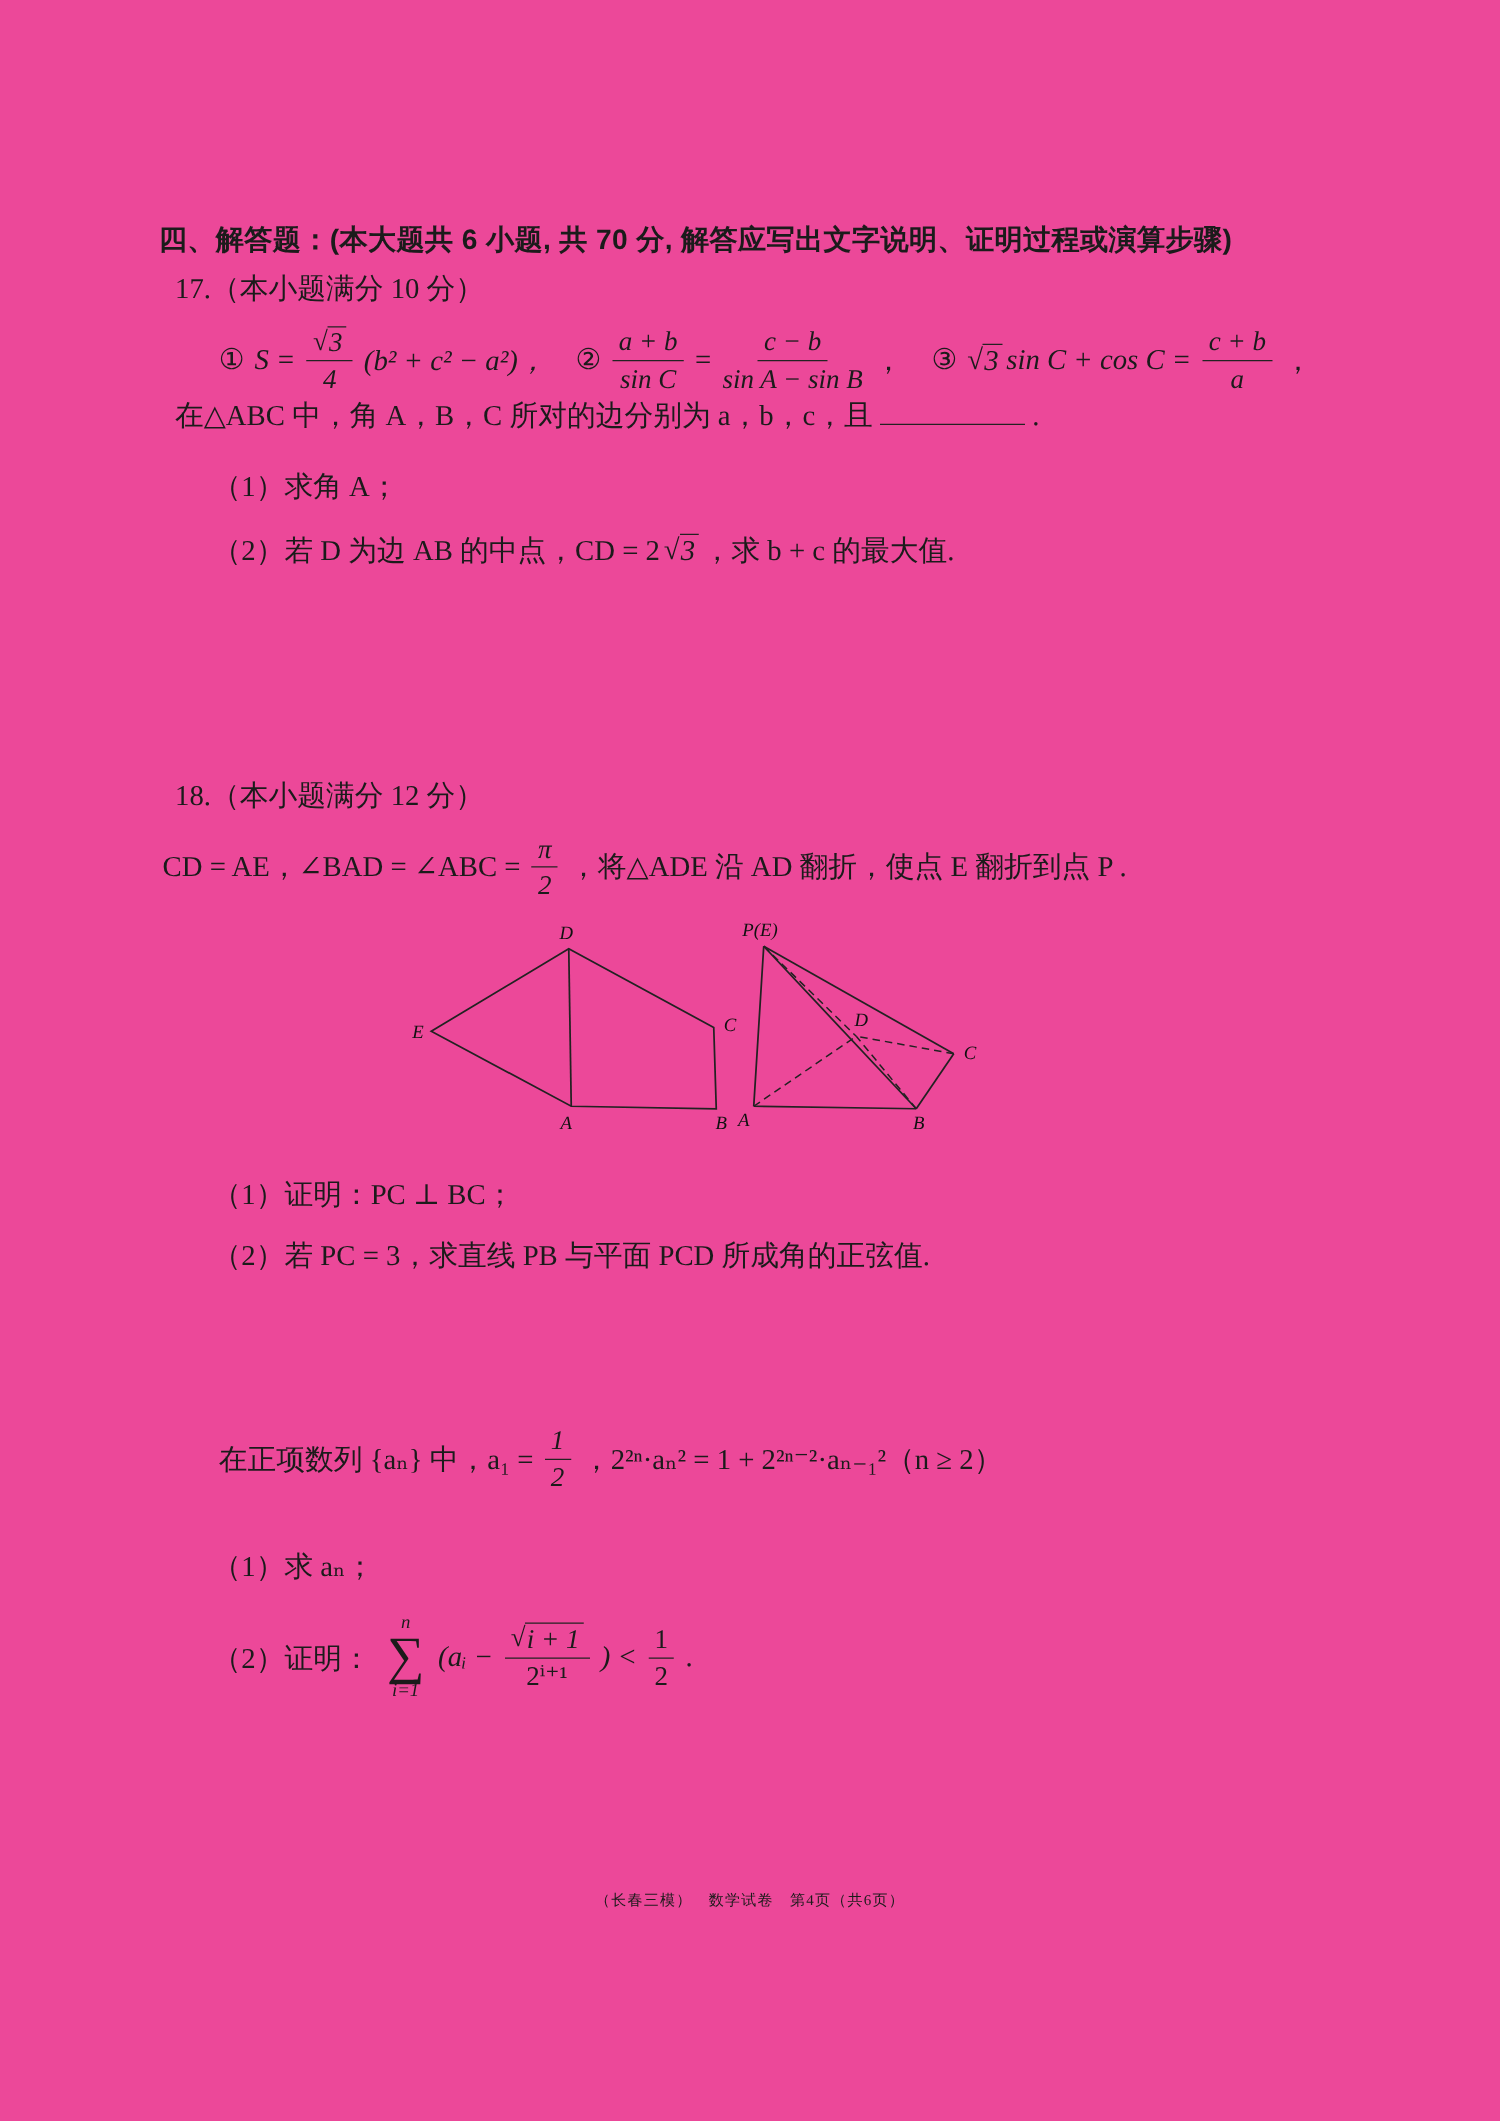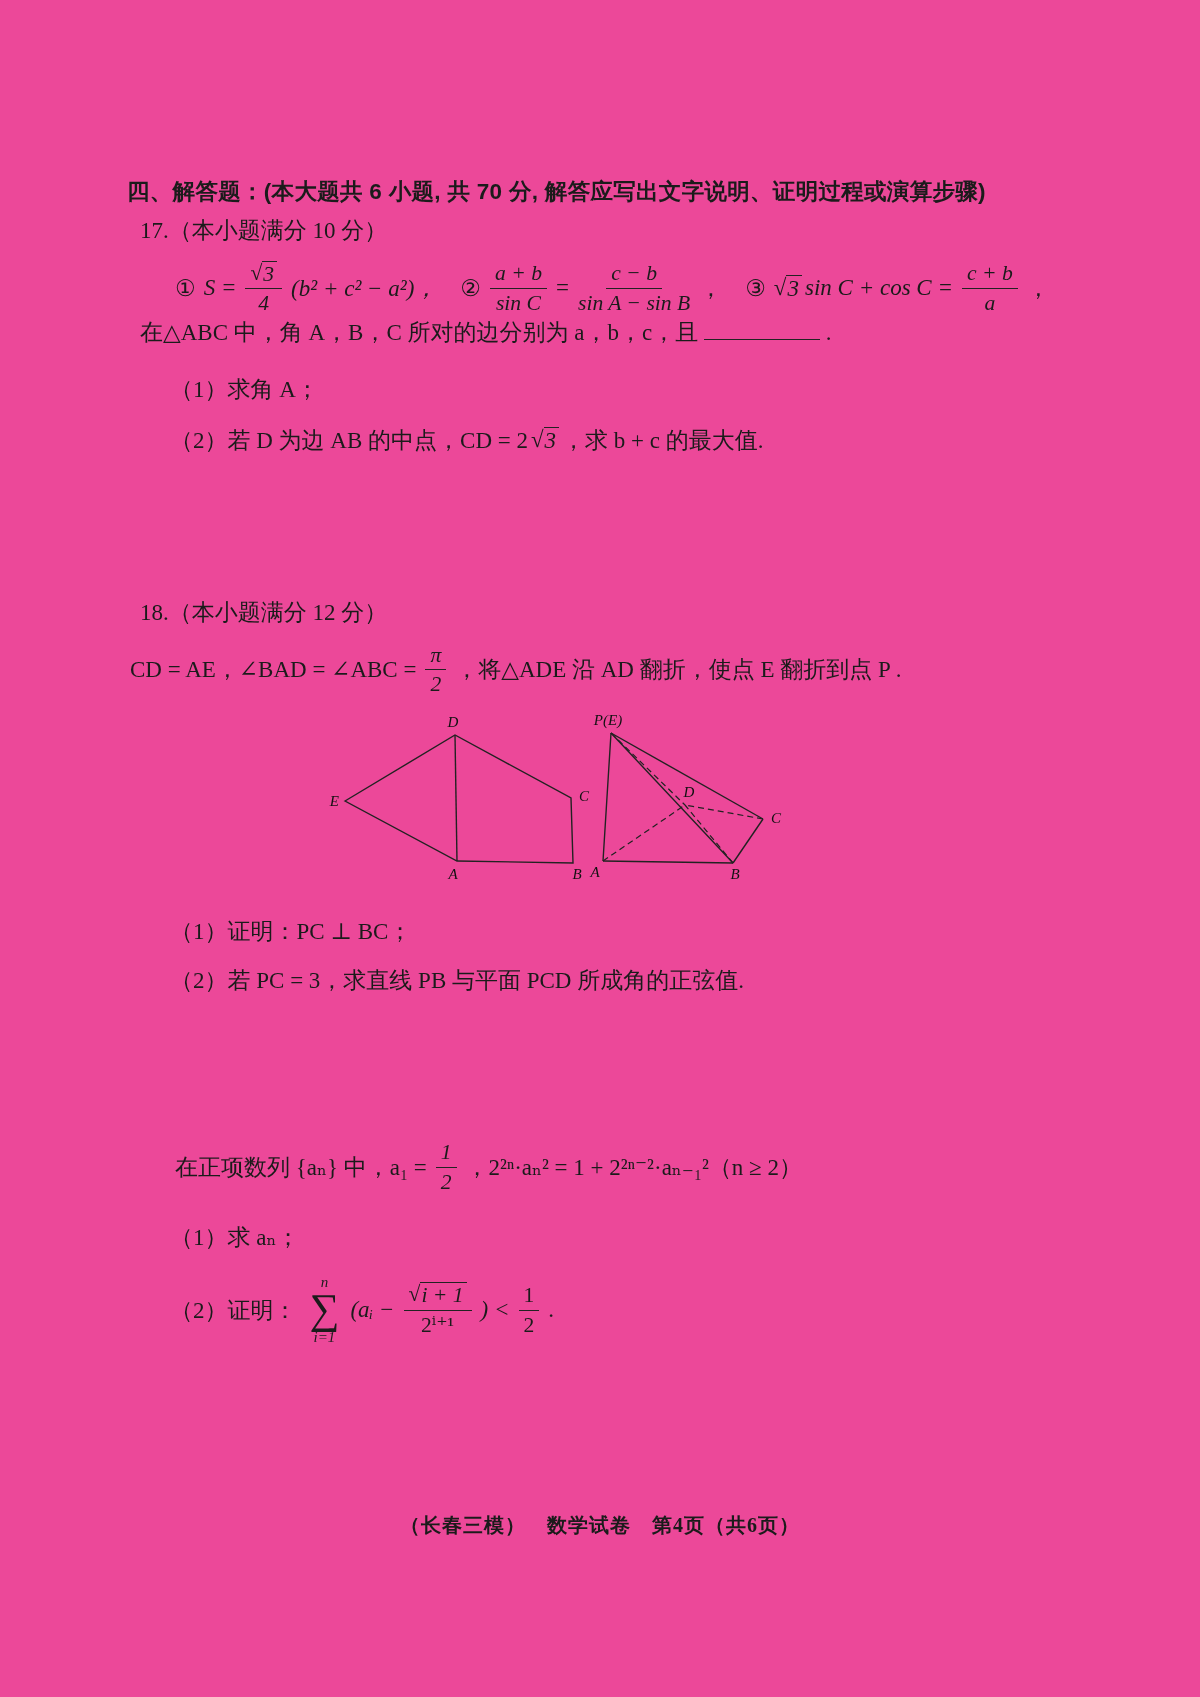--- a/index.html
+++ b/index.html
@@ -10,21 +10,21 @@
     font-family:"Liberation Serif","DejaVu Serif","DejaVu Sans",serif;
     font-size:23px;
   }
   .section-header {
     position:absolute; top:176px; left:127px; width:980px;
     font-family:"Liberation Sans","DejaVu Sans",sans-serif;
     font-weight:700; font-size:22.5px; letter-spacing:0.3px;
   }
   .qblock { position:absolute; left:128px; width:1000px; }
   #q17 { top:214px; }
-  #q18 { top:596px; }
+  #q18 { top:620px; }
   #q19 { top:1118px; }
   .line { line-height:1.5; }
   .q-title { margin-left:12px; }
   .indent-lg { margin-left:47px; }
   .indent-md { margin-left:42px; }
   .mathline { display:flex; align-items:center; gap:3px; flex-wrap:nowrap; }
   .mi { font-style:italic; }
   .frac { display:inline-flex; flex-direction:column; align-items:center; margin:0 6px; line-height:1.15; text-align:center; font-size:0.94em; }
   .frac .num { border-bottom:1.5px solid #222; padding:0 5px 2px; display:inline-flex; justify-content:center; align-items:flex-end; }
   .frac .den { padding-top:2px; }
@@ -32,21 +32,21 @@
   .sqrt::before { content:"√"; font-style:normal; }
   .sqrt .rad { border-top:1.5px solid #222; padding:0 3px 0 1px; }
   .blank { display:inline-block; width:116px; height:1em; border-bottom:1.5px solid #222; vertical-align:baseline; }
   .gap-l { margin-left:20px; }
   .gap-s { margin-left:5px; }
   .sum { display:inline-flex; flex-direction:column; align-items:center; margin:0 8px 0 10px; line-height:1; }
   .sum .lim { font-size:15px; font-style:italic; }
   .sum .sym { font-size:42px; line-height:0.9; padding:1px 0; }
   .figure { margin:16px 0 0 195px; }
   .fig-label { font-family:"Liberation Serif","DejaVu Serif",serif; font-style:italic; font-size:15px; fill:#111; }
-  .footer { position:absolute; top:1512px; left:0; width:100%; text-align:center; font-size:20px; letter-spacing:1px;font-weight:bold; }
+  .footer { position:absolute; top:1512px; left:0; width:100%; text-align:center; font-size:12px; letter-spacing:1px; }
 </style>
 </head>
 <body>
 
 <div class="page">
 
   <div class="section-header">四、解答题：(本大题共 6 小题, 共 70 分, 解答应写出文字说明、证明过程或演算步骤)</div>
 
   <section class="qblock" id="q17">
     <div class="line q-title">17.（本小题满分 10 分）</div>
@@ -163,21 +163,21 @@
 
     <div class="mathline indent-lg" style="margin-top:22px">
       <span>在正项数列 {aₙ} 中，a₁ =</span>
       <span class="frac mi">
         <span class="num">1</span>
         <span class="den">2</span>
       </span>
       <span>，2²ⁿ·aₙ² = 1 + 2²ⁿ⁻²·aₙ₋₁²（n ≥ 2）</span>
     </div>
 
-    <div class="line indent-md" style="margin-top:26px">（1）求 aₙ；</div>
+    <div class="line indent-md" style="margin-top:42px">（1）求 aₙ；</div>
 
     <div class="mathline indent-md" style="margin-top:20px">
       <span>（2）证明：</span>
       <span class="sum">
         <span class="lim">n</span>
         <span class="sym">∑</span>
         <span class="lim">i=1</span>
       </span>
       <span class="mi">(aᵢ −</span>
       <span class="frac">

